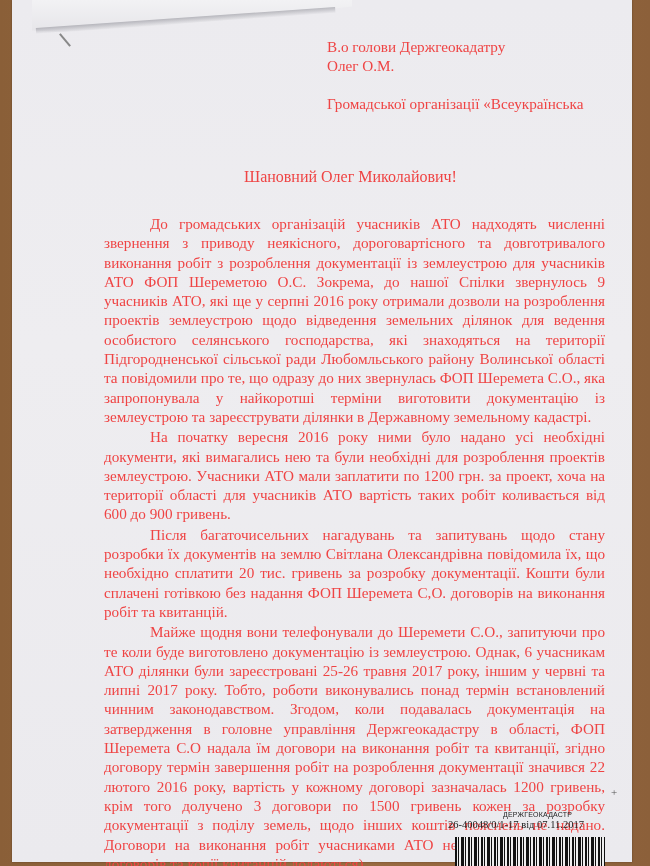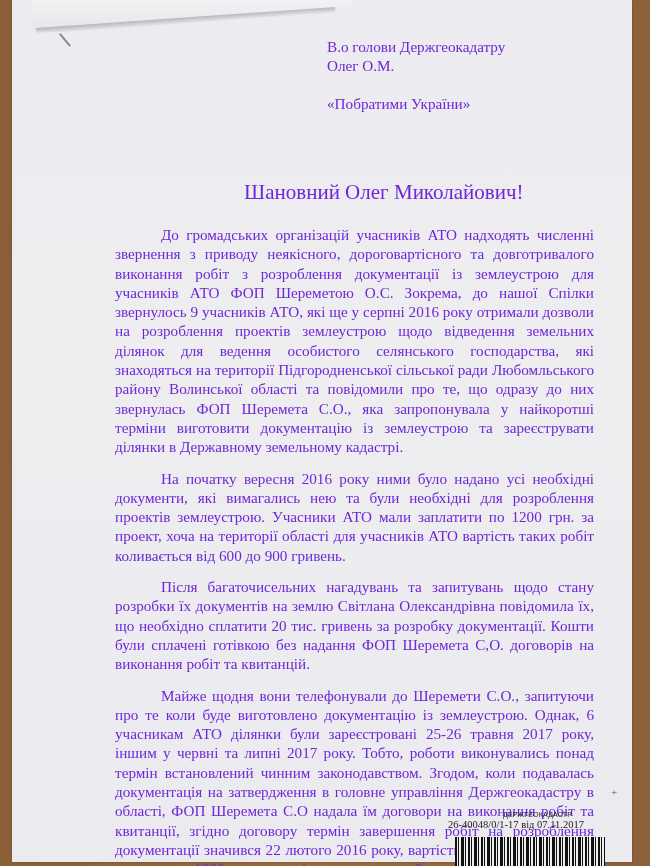--- a/index.html
+++ b/index.html
@@ -21,33 +21,33 @@
   }
   .fold-shadow {
     position:absolute; left:24px; top:28px; width:300px; height:6px;
     background: linear-gradient(180deg, rgba(120,120,130,0.45), rgba(120,120,130,0));
     transform: rotate(-4deg); transform-origin:left;
   }
   .staple {
     position:absolute; left:52px; top:32px; width:2px; height:16px;
     background:#888; transform: rotate(-40deg);
   }
-  .text { color:#6d28d9; font-size:15.2px; }
+  .text { color:#ef4444; font-size:15.2px; }
   .addressee {
     position:absolute; left:327px; top:37px; line-height:19px;
   }
   .addressee .gap { height:19px; }
   .salutation {
-    position:absolute; left:244px; top:180px; font-size:21px;
+    position:absolute; left:244px; top:168px; font-size:16px;
   }
   .body {
     position:absolute; left:103px; top:213px; width:503px;
     line-height:19.3px; text-align:justify;
   }
-  .body p { margin:12px; text-indent:46px; }
+  .body p { margin:1px; text-indent:46px; }
   .stamp {
     position:absolute; left:448px; top:811px; color:#222;
     font-family:"Liberation Sans","DejaVu Sans",sans-serif;
   }
   .stamp .org { font-size:7px; margin-left:55px; letter-spacing:0.2px; }
   .stamp .reg { font-size:10.5px; margin-top:1px;font-family:Liberation Serif, serif; }
   .barcode {
     position:absolute; left:455px; top:837px; width:150px; height:29px;
     background: repeating-linear-gradient(90deg,
       #111 0 2px, #eee 2px 3px, #111 3px 4px, #eee 4px 6px,
@@ -61,21 +61,21 @@
 <div class="paper">
   <div class="fold"></div>
   <div class="fold-shadow"></div>
   <div class="staple"></div>
 </div>
 
 <div class="text addressee">
   <div>В.о голови Держгеокадатру</div>
   <div>Олег О.М.</div>
   <div class="gap"></div>
-  <div>«Побратими України»</div>
+  <div>Громадської організації «Всеукраїнська</div>
 </div>
 
 <div class="text salutation">Шановний Олег Миколайович!</div>
 
 <div class="text body">
   <p>До громадських організацій учасників АТО надходять численні звернення з приводу неякісного, дороговартісного та довготривалого виконання робіт з розроблення документації із землеустрою для учасників АТО ФОП Шереметою О.С. Зокрема, до нашої Спілки звернулось 9 учасників АТО, які ще у серпні 2016 року отримали дозволи на розроблення проектів землеустрою щодо відведення земельних ділянок для ведення особистого селянського господарства, які знаходяться на території Підгородненської сільської ради Любомльського району Волинської області та повідомили про те, що одразу до них звернулась ФОП Шеремета С.О., яка запропонувала у найкоротші терміни виготовити документацію із землеустрою та зареєструвати ділянки в Державному земельному кадастрі.</p>
   <p>На початку вересня 2016 року ними було надано усі необхідні документи, які вимагались нею та були необхідні для розроблення проектів землеустрою. Учасники АТО мали заплатити по 1200 грн. за проект, хоча на території області для учасників АТО вартість таких робіт коливається від 600 до 900 гривень.</p>
   <p>Після багаточисельних нагадувань та запитувань щодо стану розробки їх документів на землю Світлана Олександрівна повідомила їх, що необхідно сплатити 20 тис. гривень за розробку документації. Кошти були сплачені готівкою без надання ФОП Шеремета С,О. договорів на виконання робіт та квитанцій.</p>
   <p>Майже щодня вони телефонували до Шеремети С.О., запитуючи про те коли буде виготовлено документацію із землеустрою. Однак, 6 учасникам АТО ділянки були зареєстровані 25-26 травня 2017 року, іншим у червні та липні 2017 року. Тобто, роботи виконувались понад термін встановлений чинним законодавством. Згодом, коли подавалась документація на затвердження в головне управління Держгеокадастру в області, ФОП Шеремета С.О надала їм договори на виконання робіт та квитанції, згідно договору термін завершення робіт на розроблення документації значився 22 лютого 2016 року, вартість у кожному договорі зазначалась 1200 гривень, крім того долучено 3 договори по 1500 гривень кожен за розробку документації з поділу земель, щодо інших коштів пояснень не надано. Договори на виконання робіт учасниками АТО не підписувались (копії договорів та копії квитанцій додаються).</p>
 </div>

